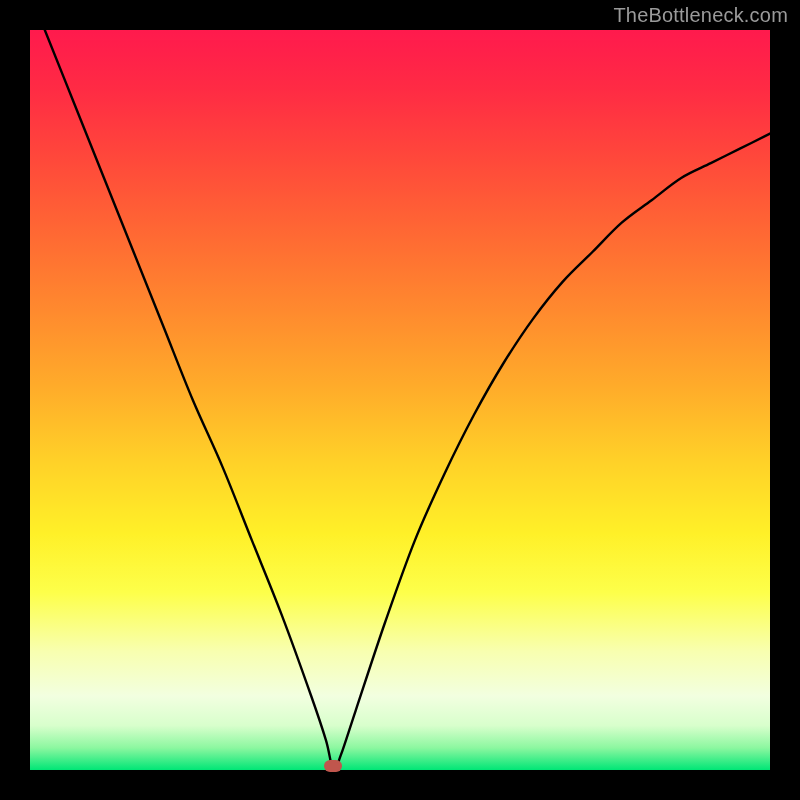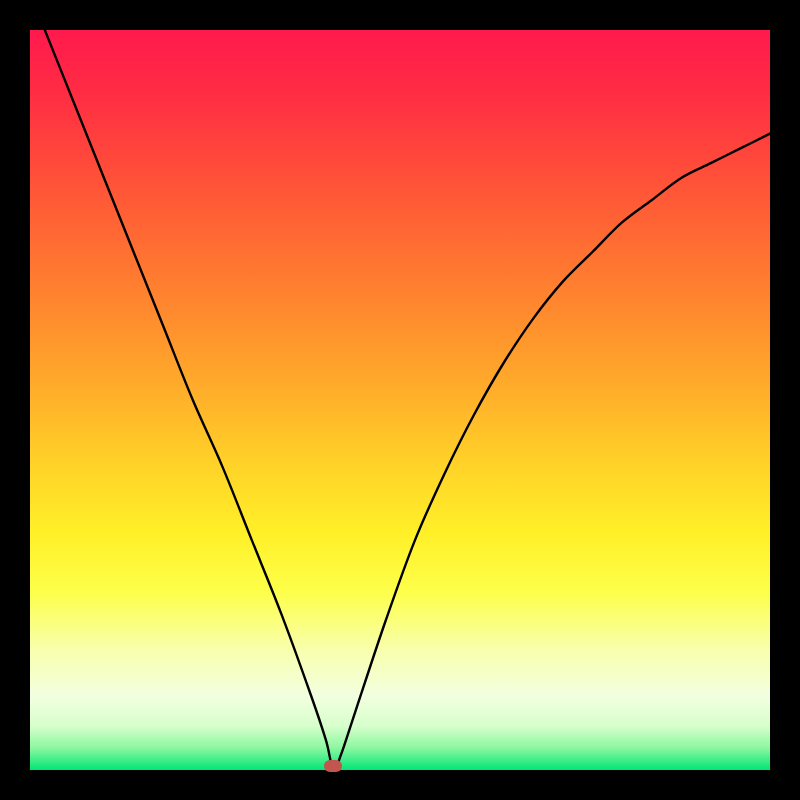--- a/index.html
+++ b/index.html
@@ -52,19 +52,20 @@
   svg.curve {
     position: absolute;
     top: 0; left: 0;
     width: 740px; height: 740px;
   }
 </style>
 </head>
 <body>
 
 <div class="frame">
+  <div class="watermark">TheBottleneck.com</div>
   <div class="plot-area">
     <svg class="curve" viewBox="0 0 740 740" preserveAspectRatio="none">
       <path id="curve-path" fill="none" stroke="#000" stroke-width="2.4" stroke-linejoin="round" stroke-linecap="round" d="M 14.8 0.0 C 19.7 12.3, 34.5 49.3, 44.4 74.0 C 54.3 98.7, 64.1 123.3, 74.0 148.0 C 83.9 172.7, 93.7 197.3, 103.6 222.0 C 113.5 246.7, 123.3 271.3, 133.2 296.0 C 143.1 320.7, 152.9 346.6, 162.8 370.0 C 172.7 393.4, 182.5 413.2, 192.4 436.6 C 202.3 460.0, 212.1 485.9, 222.0 510.6 C 231.9 535.3, 241.7 558.7, 251.6 584.6 C 261.5 610.5, 273.8 645.0, 281.2 666.0 C 288.6 687.0, 292.3 698.1, 296.0 710.4 C 299.7 722.7, 300.9 737.5, 303.4 740.0 C 305.9 742.5, 307.1 735.1, 310.8 725.2 C 314.5 715.3, 318.2 703.0, 325.6 680.8 C 333.0 658.6, 345.3 620.4, 355.2 592.0 C 365.1 563.6, 374.9 535.3, 384.8 510.6 C 394.7 485.9, 404.5 465.0, 414.4 444.0 C 424.3 423.0, 434.1 403.3, 444.0 384.8 C 453.9 366.3, 463.7 349.0, 473.6 333.0 C 483.5 317.0, 493.3 302.2, 503.2 288.6 C 513.1 275.0, 522.9 262.7, 532.8 251.6 C 542.7 240.5, 552.5 231.9, 562.4 222.0 C 572.3 212.1, 582.1 201.0, 592.0 192.4 C 601.9 183.8, 611.7 177.6, 621.6 170.2 C 631.5 162.8, 641.3 154.2, 651.2 148.0 C 661.1 141.8, 670.9 138.1, 680.8 133.2 C 690.7 128.3, 700.5 123.3, 710.4 118.4 C 720.3 113.5, 735.1 106.1, 740.0 103.6"></path>
     </svg>
     <div id="min-marker" class="marker" style="left: 303.4px; top: 736px;"></div>
   </div>
 </div>
 
 </body></html>

